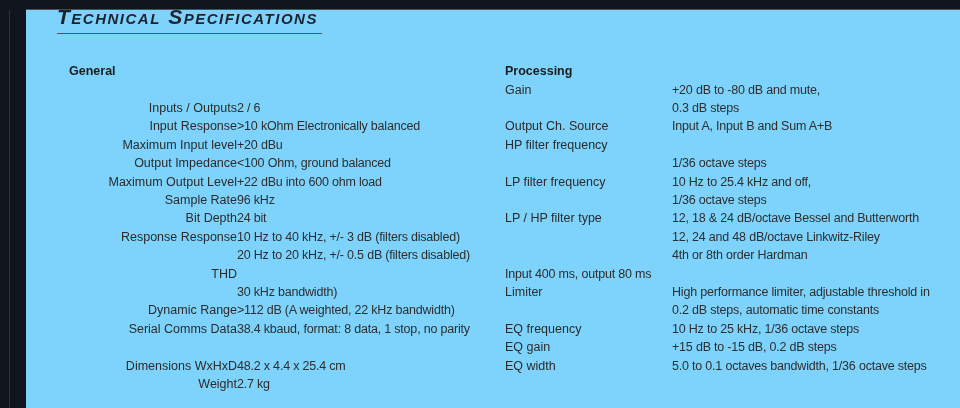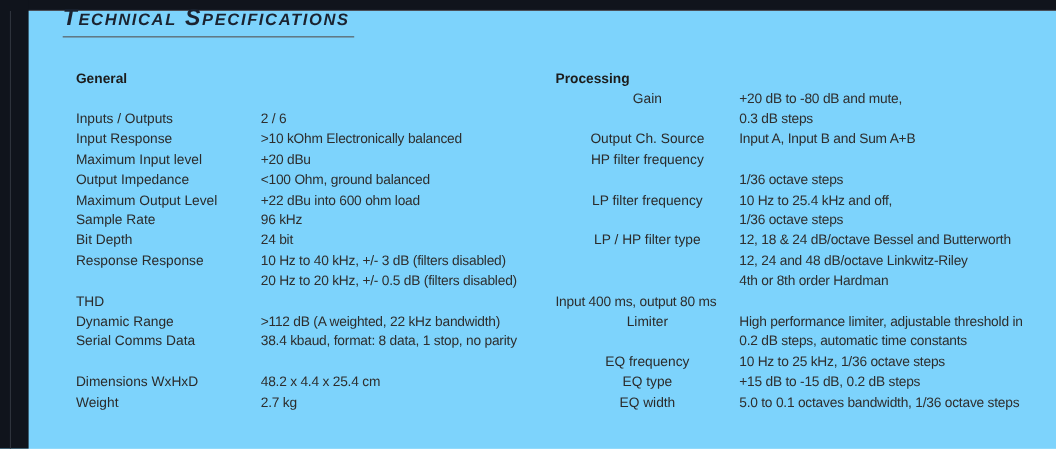--- a/index.html
+++ b/index.html
@@ -46,36 +46,36 @@
     padding-right: 4px;
     border-bottom: 1px solid #555;
     white-space: nowrap;
   }
   .col {
     position: absolute;
     top: 62px;
     font-size: 12.5px;
   }
   .col-general  { left: 57px;  width: 440px; margin-left: 12px; }
-  .col-processing { left: 505px; width: 455px; text-align: center; }
+  .col-processing { left: 505px; width: 455px; }
   .row {
     display: flex;
     align-items: center;
     height: 18.42px;
     white-space: nowrap;
   }
   .heading {
     font-weight: bold;
     color: #1c1c1c;
   }
   .label {
     flex: 0 0 auto;
     color: #2b2b2b;
   }
-  .col-general .label    { width: 168px; }
+  .col-general .label    { width: 168px; text-align: right; }
   .col-processing .label { width: 167px; }
   .value {
     color: #2e2e2e;
     letter-spacing: -0.2px;
   }
 </style>
 </head>
 <body>
 
 <div class="page">
@@ -128,20 +128,24 @@
           <span class="value">10 Hz to 40 kHz, +/- 3 dB (filters disabled)</span>
         </div>
         <div class="row">
           <span class="label"></span>
           <span class="value">20 Hz to 20 kHz, +/- 0.5 dB (filters disabled)</span>
         </div>
         <div class="row">
           <span class="label">THD</span>
         </div>
         <div class="row">
+          <span class="label"></span>
+          <span class="value">30 kHz bandwidth)</span>
+        </div>
+        <div class="row">
           <span class="label">Dynamic Range</span>
           <span class="value">&gt;112 dB (A weighted, 22 kHz bandwidth)</span>
         </div>
         <div class="row">
           <span class="label">Serial Comms Data</span>
           <span class="value">38.4 kbaud, format: 8 data, 1 stop, no parity</span>
         </div>
         <div class="row">
           <span class="label"></span>
           <span class="value"></span>
@@ -210,21 +214,21 @@
         </div>
         <div class="row">
           <span class="label"></span>
           <span class="value">0.2 dB steps, automatic time constants</span>
         </div>
         <div class="row">
           <span class="label">EQ frequency</span>
           <span class="value">10 Hz to 25 kHz, 1/36 octave steps</span>
         </div>
         <div class="row">
-          <span class="label">EQ type</span>
+          <span class="label">EQ gain</span>
           <span class="value">+15 dB to -15 dB, 0.2 dB steps</span>
         </div>
         <div class="row">
           <span class="label">EQ width</span>
           <span class="value">5.0 to 0.1 octaves bandwidth, 1/36 octave steps</span>
         </div>
       </div>
   </div>
 </div>
 

